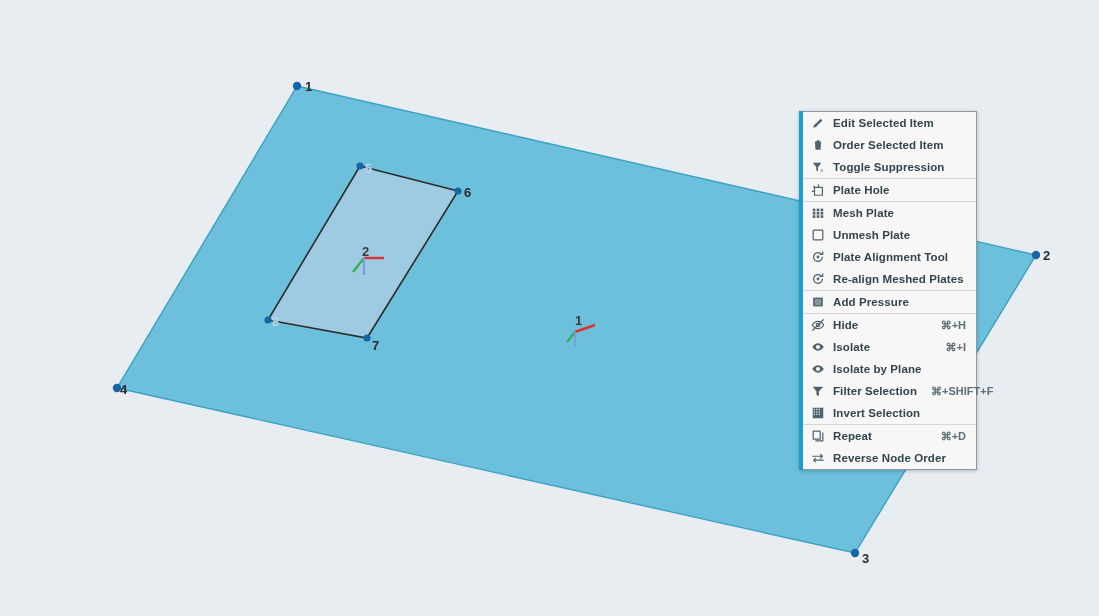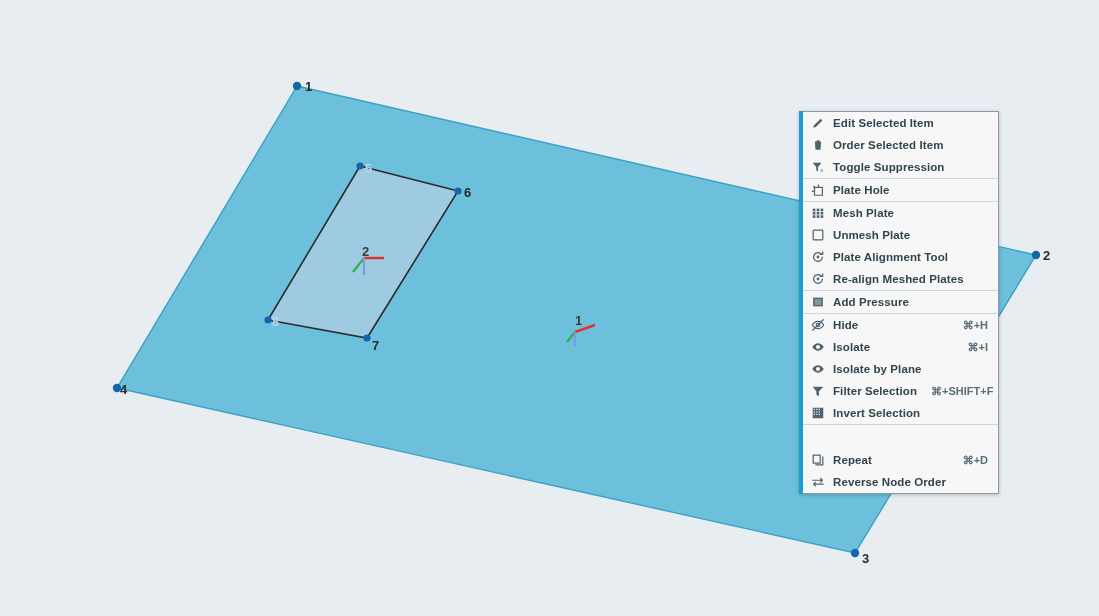--- a/index.html
+++ b/index.html
@@ -36,40 +36,40 @@
     font-size: 13px;
     font-weight: 700;
     fill: #3a3a3a;
   }
 
   
   #context-menu {
     position: absolute;
     left: 799px;
     top: 111px;
-    width: 200px;
+    width: 178px;
     background: #f7f7f7;
     border: 1px solid #8a9aa6;
     border-left: none;
     box-shadow: 0 1px 4px rgba(0,0,0,0.22);
     padding: 0;
     user-select: none;
   }
   #context-menu::before {
     content: "";
     position: absolute;
     left: 0; top: -1px;
     width: 4px;
     height: calc(100% + 2px);
     background: #1b9dd0;
   }
   .menu-section {
     border-bottom: 1px solid #cfd8dd;
   }
-  .menu-section:last-child { border-bottom: none; margin-top: 24px; }
+  .menu-section:last-child { border-bottom: none; }
 
   .menu-item {
     position: relative;
     display: flex;
     align-items: center;
     height: 22px;
     padding: 0 10px 0 4px;
     cursor: default;
   }
   .menu-item .mi-icon {

